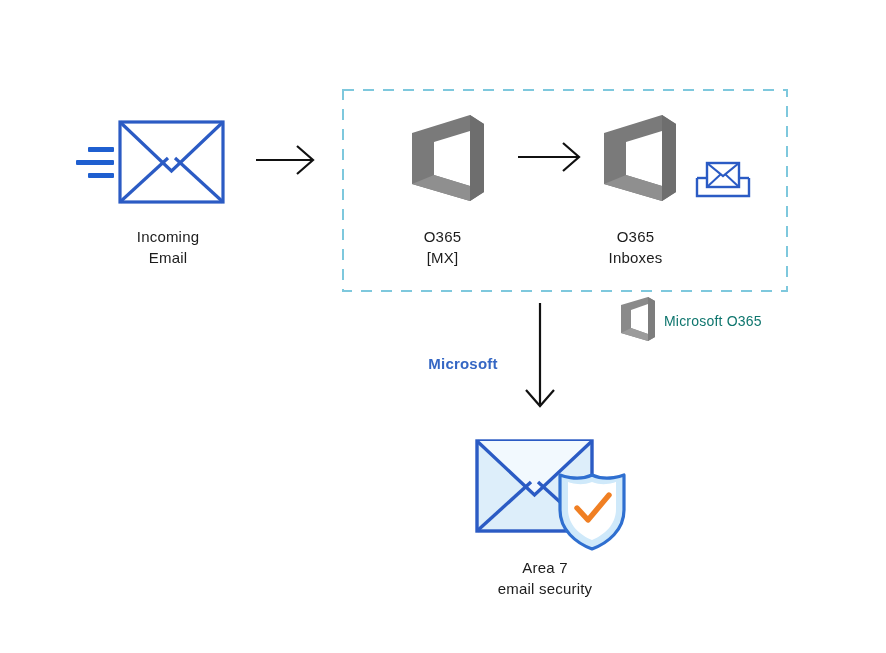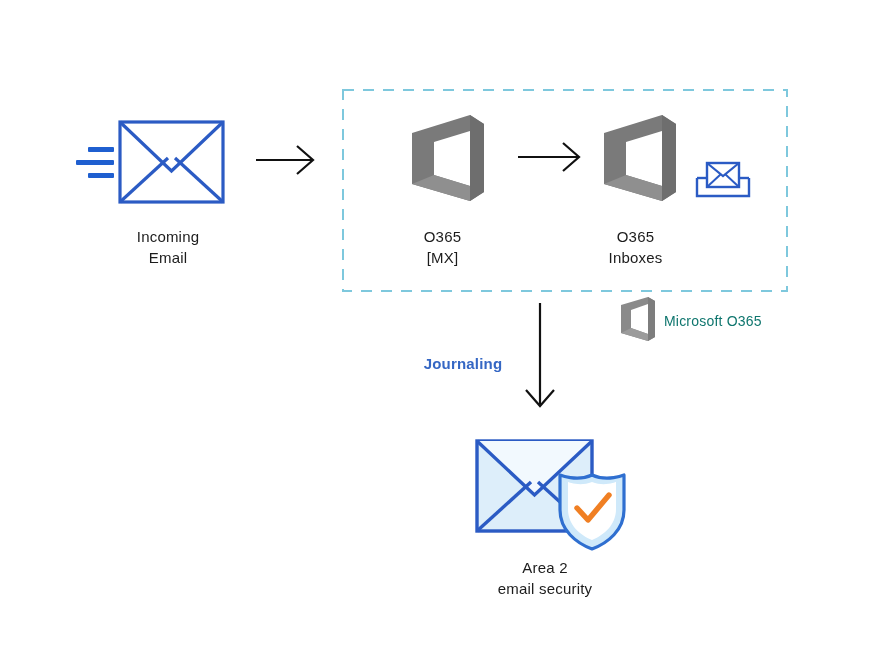--- a/index.html
+++ b/index.html
@@ -187,20 +187,20 @@
 
   <div class="node-label label-incoming">Incoming
 Email</div>
 
   <div class="node-label label-mx">O365
 [MX]</div>
 
   <div class="node-label label-inboxes">O365
 Inboxes</div>
 
-  <div class="label-journaling">Journaling</div>
+  <div class="label-journaling">Microsoft</div>
 
   <div class="legend-text">Microsoft O365</div>
 
-  <div class="node-label label-area1">Area 2
+  <div class="node-label label-area1">Area 7
 email security</div>
 
 </div>
 
 </body></html>

